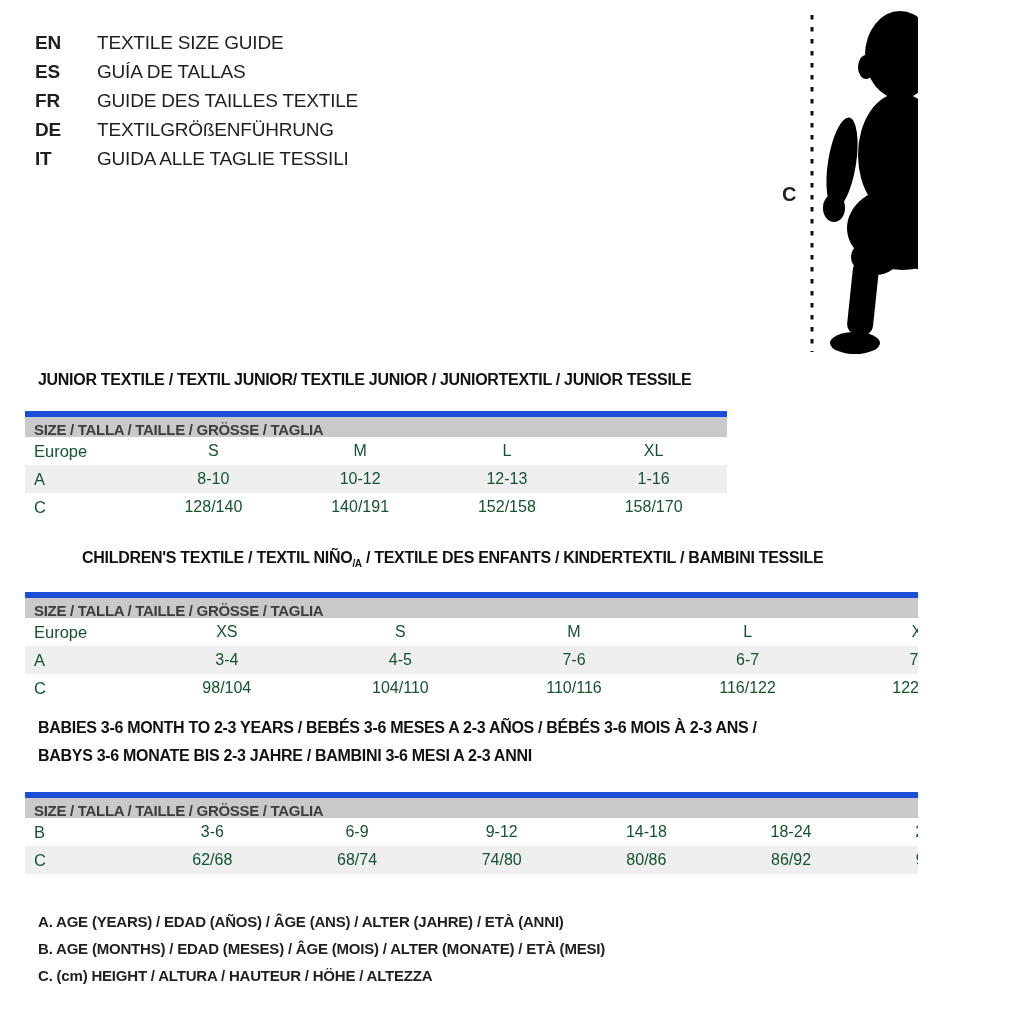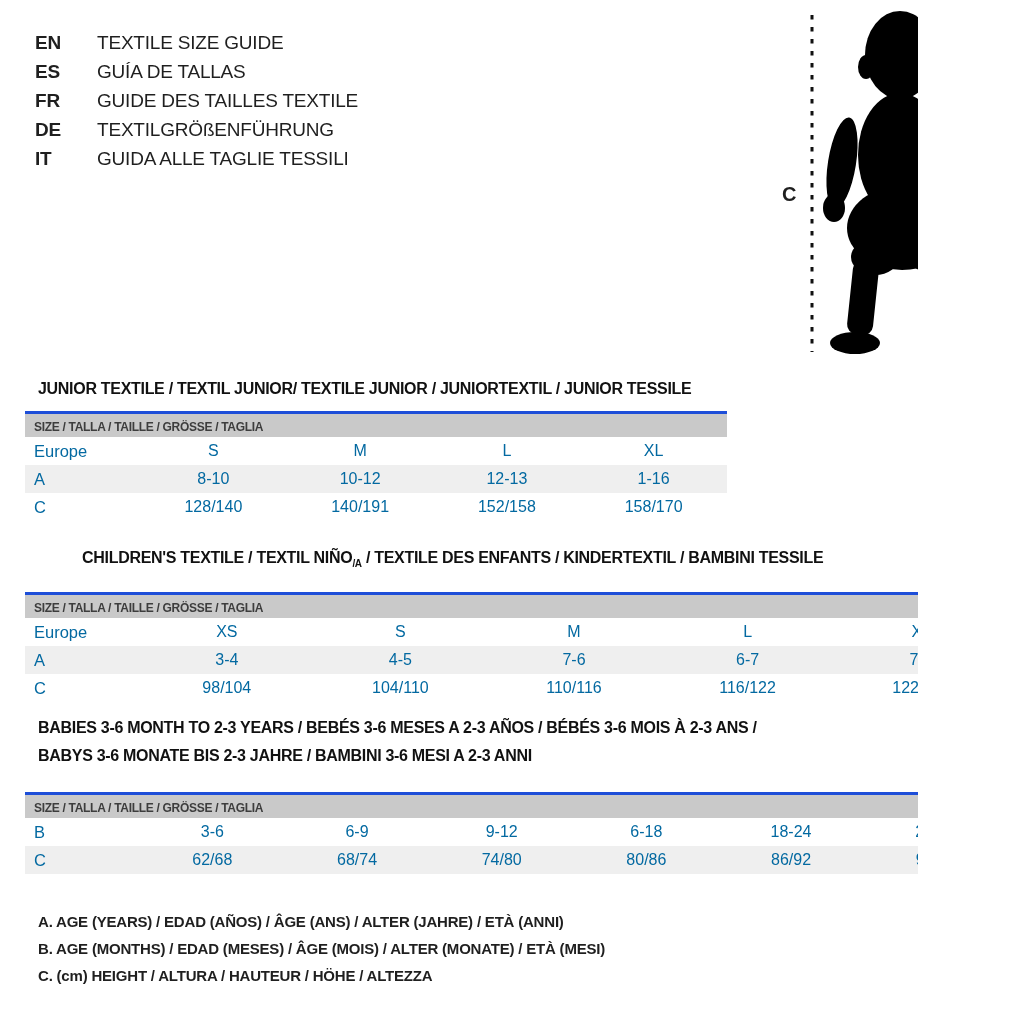--- a/index.html
+++ b/index.html
@@ -19,23 +19,23 @@
   .figure-label{ position:absolute; left:12px; top:178px; font-size:20px; font-weight:700; }
 
   
   .section-title { position:absolute; left:38px; font-weight:700; font-size:16px;
                    letter-spacing:-0.3px; color:#111; white-space:nowrap; }
   .title-line { line-height:28px; height:28px; }
   .title-line sub { font-size:10px; }
 
   .stable { position:absolute; left:25px; }
   .size-band { height:26px; background:#c9c9c9; color:#3d3d3d; font-weight:700;
-               font-size:12px; line-height:26px; padding-left:9px; letter-spacing:-0.3px;
-               box-sizing:border-box; border-top:3px solid #1d4ed8; }
-  .trow  { display:flex; height:28px; align-items:center; font-size:16px; color:#0369a1; }
+               font-size:15px; line-height:26px; padding-left:9px; letter-spacing:-0.3px;
+               box-sizing:border-box; border-top:6px solid #1d4ed8; }
+  .trow  { display:flex; height:28px; align-items:center; font-size:16px; color:#14532d; }
   .trow.shaded { background:#efefef; }
   .tlabel{ width:115px; padding-left:9px; box-sizing:border-box; font-size:16.5px; }
   .tcell { flex:1; text-align:center; white-space:nowrap; }
 
   
   .legend { position:absolute; left:38px; top:908px; }
   .legend-line { height:27px; line-height:27px; font-weight:700; font-size:15px;
                  letter-spacing:-0.2px; white-space:nowrap; }
 </style>
 </head>
@@ -91,21 +91,21 @@
         <rect x="158" y="258" width="26" height="78" rx="10" transform="rotate(-7 171 297)"></rect>
 
         <ellipse cx="85" cy="338" rx="25" ry="11"></ellipse>
         <ellipse cx="180" cy="341" rx="26" ry="10"></ellipse>
       </g>
     </svg>
     <div class="figure-label">C</div>
   </div>
 
   <div id="sections">
-      <div class="section-title" style="top: 366px; margin-top: 9px;">
+      <div class="section-title" style="top: 366px;">
         <div class="title-line"><span>JUNIOR TEXTILE / TEXTIL JUNIOR/ TEXTILE JUNIOR / JUNIORTEXTIL / JUNIOR TESSILE</span></div>
       </div>
       <div class="stable" style="top: 411px; width: 702px;">
         <div class="size-band">SIZE / TALLA / TAILLE / GRÖSSE / TAGLIA</div>
         <div class="trow">
           <span class="tlabel">Europe</span>
           <span class="tcell">S</span>
           <span class="tcell">M</span>
           <span class="tcell">L</span>
           <span class="tcell">XL</span>
@@ -159,21 +159,21 @@
         <div class="title-line"><span>BABIES 3-6 MONTH TO 2-3 YEARS / BEBÉS 3-6 MESES A 2-3 AÑOS / BÉBÉS 3-6 MOIS À 2-3 ANS /</span></div>
         <div class="title-line"><span>BABYS 3-6 MONATE BIS 2-3 JAHRE / BAMBINI 3-6 MESI A 2-3 ANNI</span></div>
       </div>
       <div class="stable" style="top: 792px; width: 983px;">
         <div class="size-band">SIZE / TALLA / TAILLE / GRÖSSE / TAGLIA</div>
         <div class="trow">
           <span class="tlabel">B</span>
           <span class="tcell">3-6</span>
           <span class="tcell">6-9</span>
           <span class="tcell">9-12</span>
-          <span class="tcell">6-18</span>
+          <span class="tcell">14-18</span>
           <span class="tcell">18-24</span>
           <span class="tcell">24-36</span>
         </div>
         <div class="trow shaded">
           <span class="tlabel">C</span>
           <span class="tcell">62/68</span>
           <span class="tcell">68/74</span>
           <span class="tcell">74/80</span>
           <span class="tcell">80/86</span>
           <span class="tcell">86/92</span>

